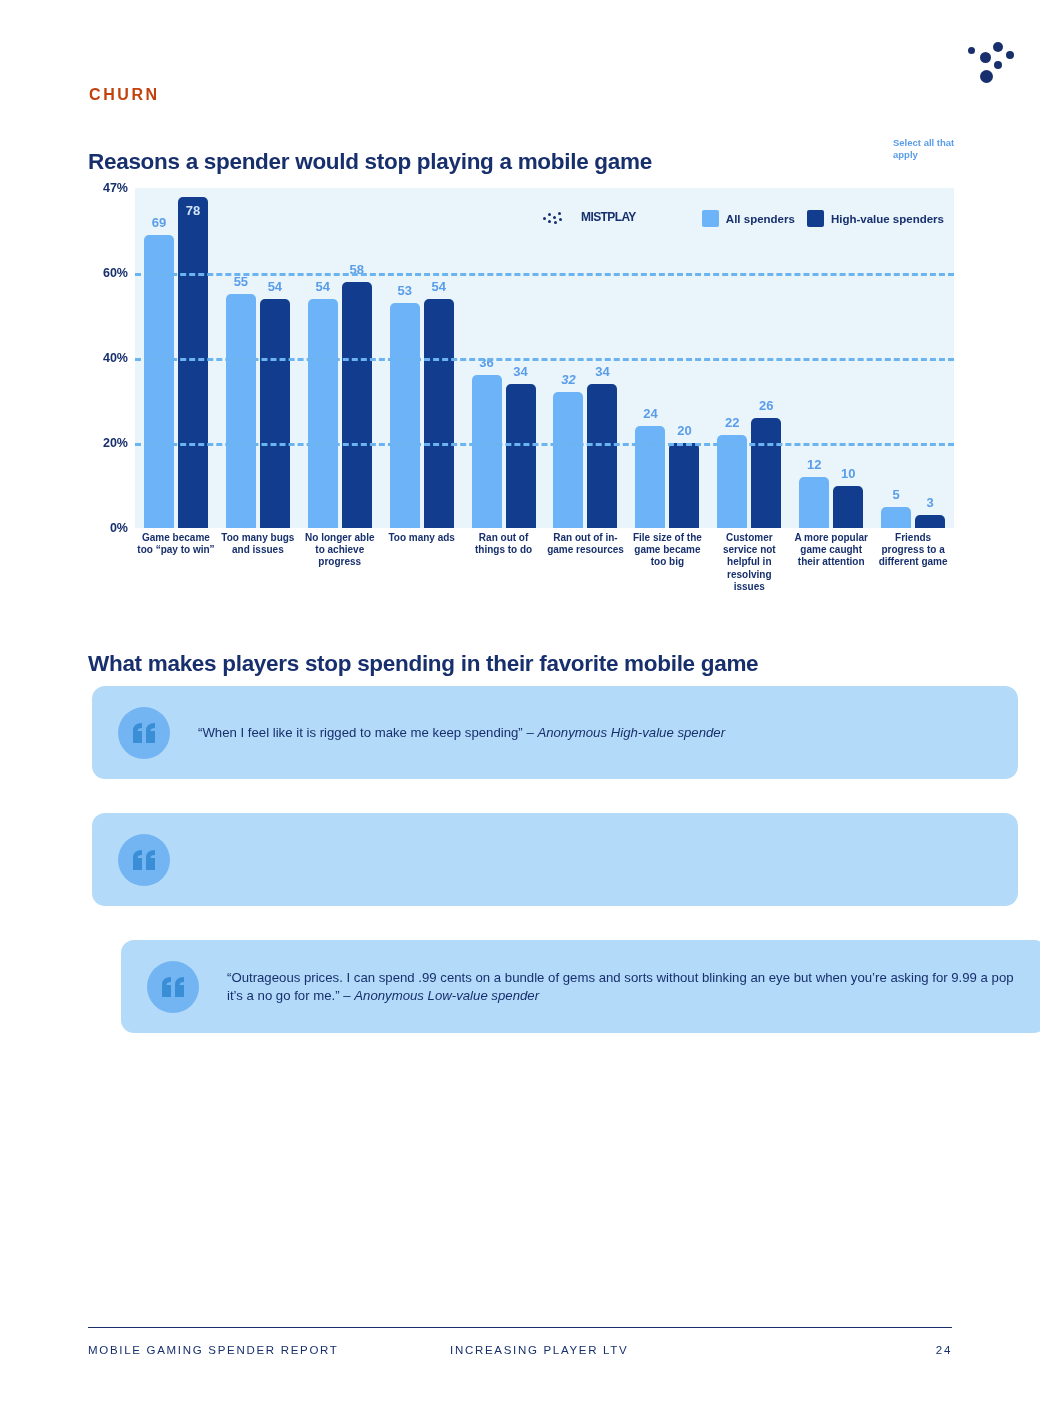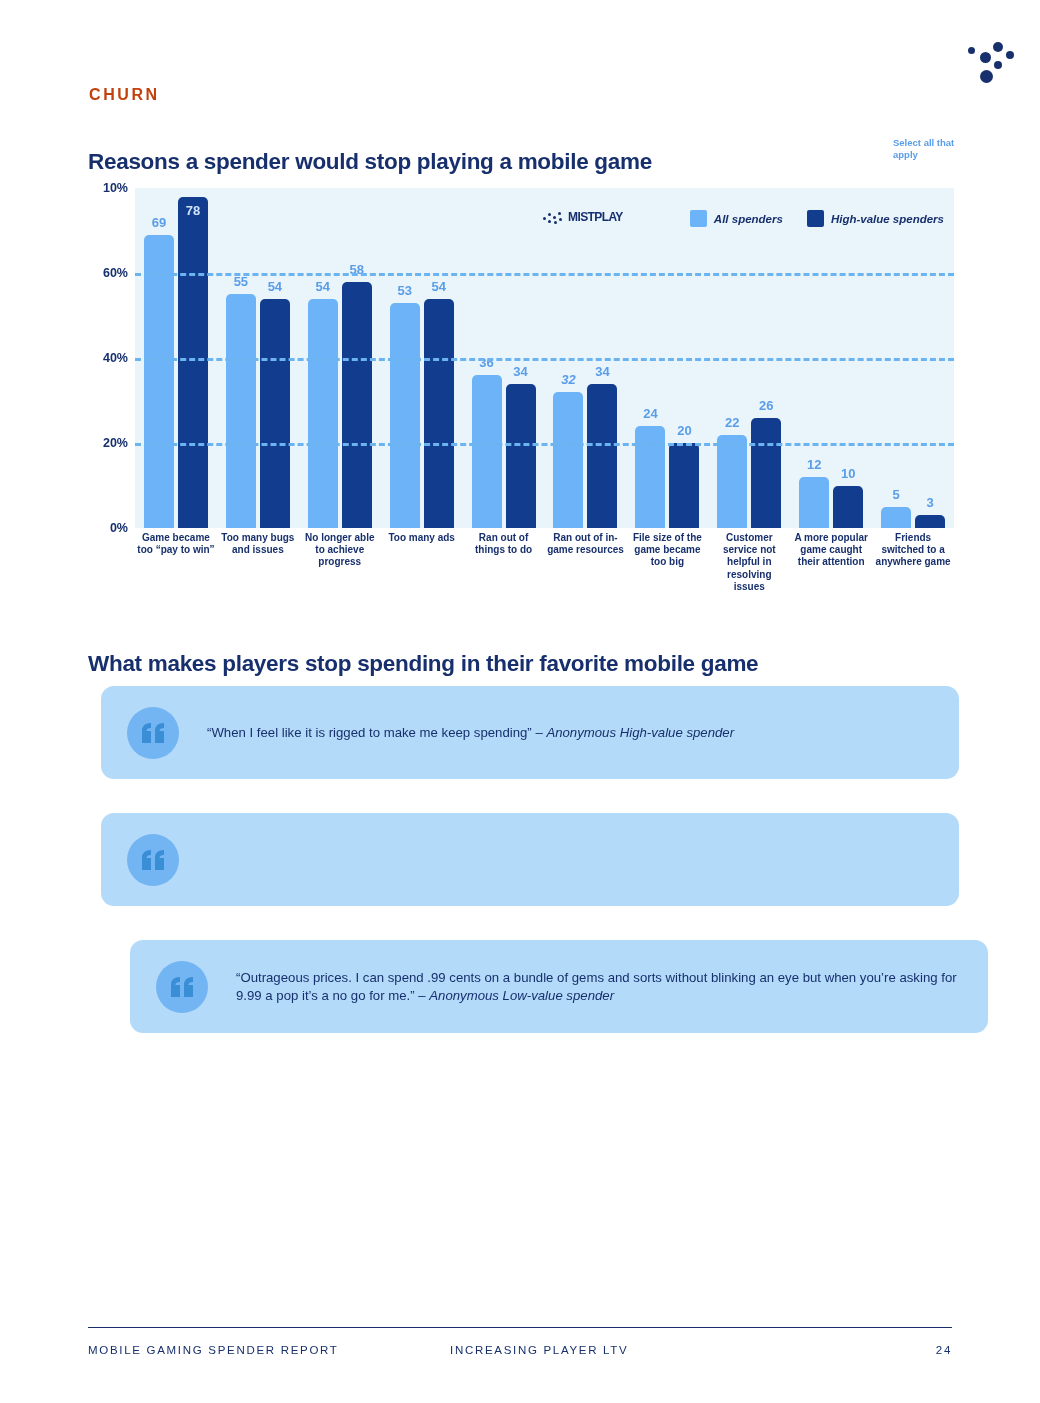--- a/index.html
+++ b/index.html
@@ -147,21 +147,21 @@
     color: #cfe4fb;
   }
 
   
   .watermark {
     position: absolute;
     left: 408px;
     top: 22px;
     display: flex;
     align-items: center;
-    gap: 3px;
+    gap: 16px;
     z-index: 3;
   }
   .wm-dots { position: relative; width: 22px; height: 14px; }
   .wm-dots i {
     position: absolute;
     display: block;
     background: #17306d;
     border-radius: 50%;
     width: 3px; height: 3px;
   }
@@ -170,23 +170,22 @@
     font-weight: bold;
     letter-spacing: -0.6px;
     color: #17306d;
   }
   .legend {
     position: absolute;
     right: 10px;
     top: 22px;
     display: flex;
     align-items: center;
-    gap: 24px;
+    gap: 12px;
     z-index: 3;
-    font-style: italic;
   }
   .legend-item { display: flex; align-items: center; gap: 7px; }
   .legend-swatch { width: 17px; height: 17px; border-radius: 2px; }
   .legend-label {
     font-size: 11.5px;
     font-weight: bold;
     color: #17306d;
   }
 
   .x-labels {
@@ -212,22 +211,22 @@
     position: absolute;
     left: 88px;
     top: 632px;
     font-size: 22.5px;
     font-weight: bold;
     letter-spacing: -0.3px;
     color: #17306d;
   }
   .quote-card {
     position: absolute;
-    left: 101px;
-    width: 858px;
+    left: 92px;
+    width: 926px;
     background: #b4dafa;
     border-radius: 13px;
     display: flex;
     align-items: center;
   }
   #quote-0 { top: 686px; height: 93px; }
   #quote-1 { top: 813px; height: 93px; }
   #quote-2 { top: 940px; height: 93px; margin-left: 29px; }
 
   .quote-badge {
@@ -292,21 +291,21 @@
 <h1 class="section-title">Reasons a spender would stop playing a mobile game</h1>
 <div class="select-note">Select all that apply</div>
 
 <div class="chart-wrap">
 
   <div class="y-axis">
       <div class="y-tick" style="top: 340px;">0%</div>
       <div class="y-tick" style="top: 255px;">20%</div>
       <div class="y-tick" style="top: 170px;">40%</div>
       <div class="y-tick" style="top: 85px;">60%</div>
-      <div class="y-tick" style="top: 0px;">10%</div>
+      <div class="y-tick" style="top: 0px;">47%</div>
     </div>
 
   <div class="plot">
     <div class="watermark">
       <span class="wm-dots">
           <i style="left: 0px; top: 7px;"></i>
           <i style="left: 5px; top: 3px;"></i>
           <i style="left: 10px; top: 6px;"></i>
           <i style="left: 15px; top: 2px;"></i>
           <i style="left: 5px; top: 10px;"></i>
@@ -415,21 +414,21 @@
   <div class="x-labels">
       <div class="x-label">Game became too “pay to win”</div>
       <div class="x-label">Too many bugs and issues</div>
       <div class="x-label">No longer able to achieve progress</div>
       <div class="x-label">Too many ads</div>
       <div class="x-label">Ran out of things to do</div>
       <div class="x-label">Ran out of in-game resources</div>
       <div class="x-label">File size of the game became too big</div>
       <div class="x-label">Customer service not helpful in resolving issues</div>
       <div class="x-label">A more popular game caught their attention</div>
-      <div class="x-label">Friends switched to a anywhere game</div>
+      <div class="x-label">Friends progress to a different game</div>
     </div>
 </div>
 
 <h2 class="quotes-title">What makes players stop spending in their favorite mobile game</h2>
 
 <div class="quote-card" id="quote-0">
   <div class="quote-badge">
     <svg width="26" height="22" viewBox="0 0 26 22">
         <path d="M2 21 L2 9 Q2 1 11 1 L11 6 Q6.5 6 6.5 9 L11 9 L11 21 Z M15 21 L15 9 Q15 1 24 1 L24 6 Q19.5 6 19.5 9 L24 9 L24 21 Z" fill="#3a8ed6"></path>
       </svg>

